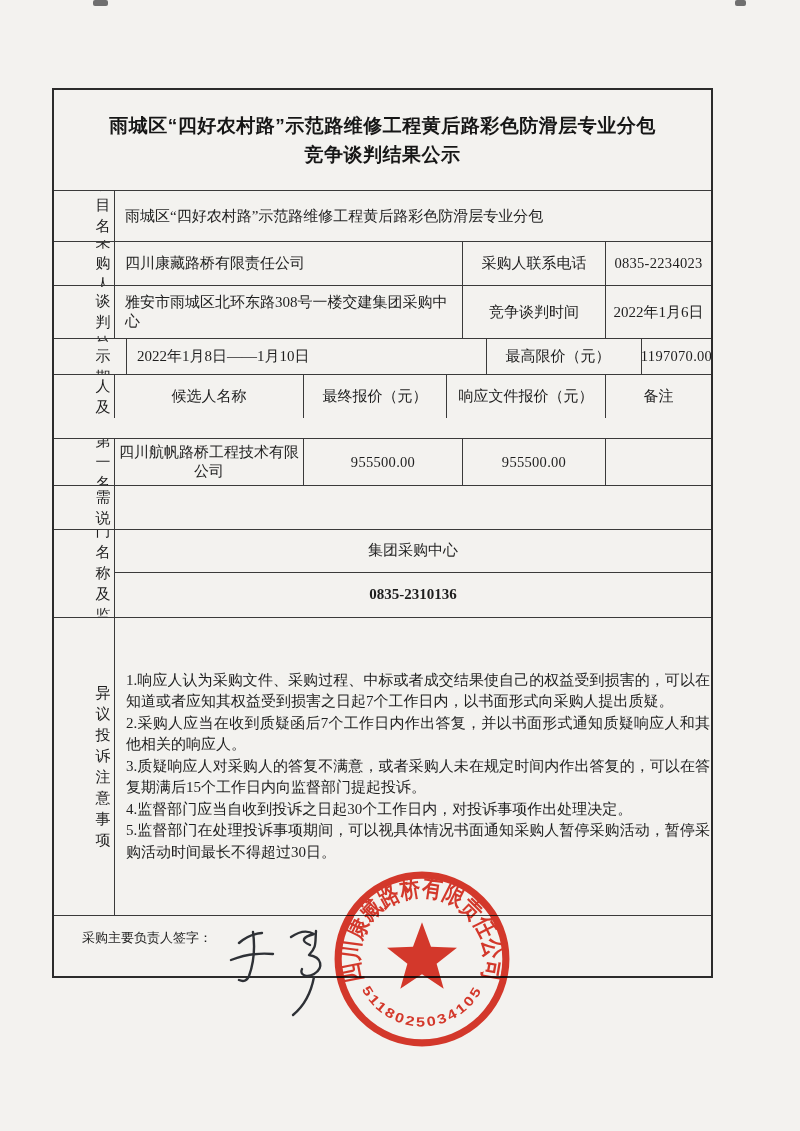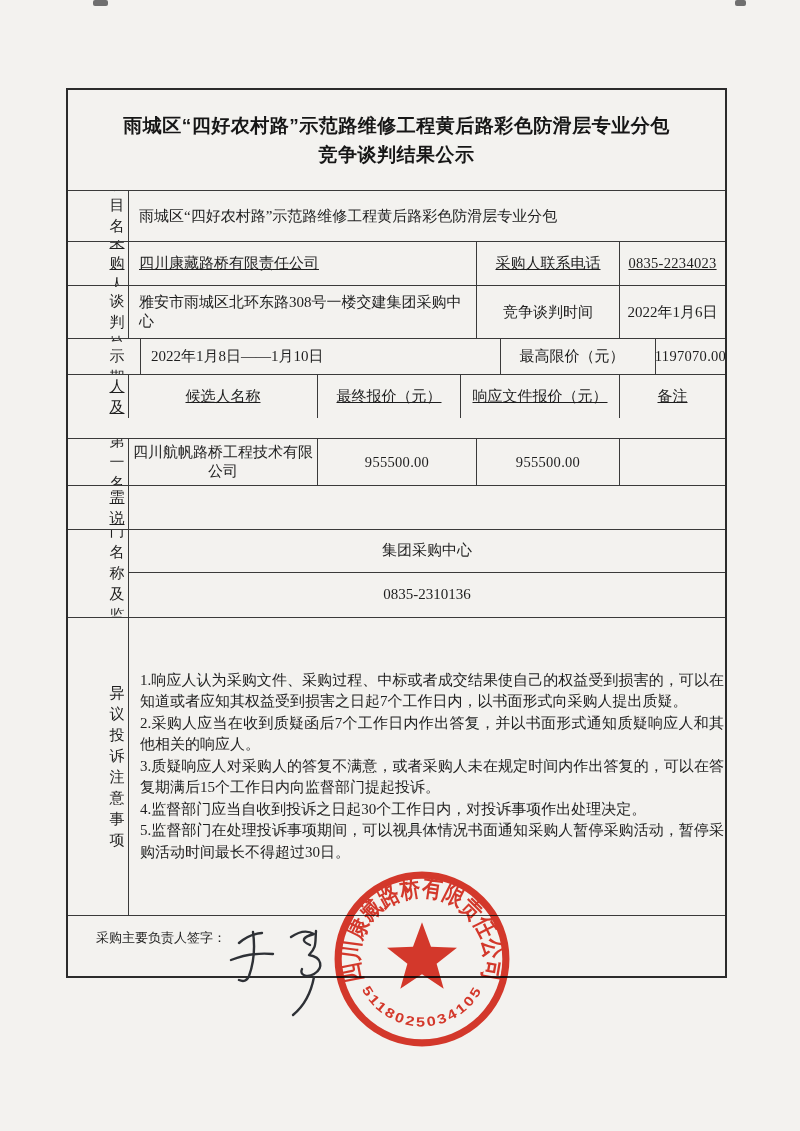--- a/index.html
+++ b/index.html
@@ -7,46 +7,46 @@
     width:800px;height:1131px;position:relative;
     background:#f3f2ef;
     font-family:"Liberation Serif","DejaVu Serif",serif;
     color:#1e1e1e;overflow:hidden;
   }
   .speck{position:absolute;background:#6f6f6f;border-radius:2px;}
   .speck-left{left:93px;top:0;width:15px;height:6px;}
   .speck-right{left:735px;top:0;width:11px;height:6px;}
 
   .doc-table{
-    position:absolute;left:66px;top:88px;width:661px;height:890px;
+    position:absolute;left:52px;top:88px;width:661px;height:890px;
     border:2px solid #2b2b2b;box-sizing:border-box;
     display:flex;flex-direction:column;background:transparent;
   }
   .row{display:flex;border-top:1.5px solid #3a3a3a;flex-shrink:0;}
   .row:first-child{border-top:none;}
   .cell{border-left:1.5px solid #3a3a3a;box-sizing:border-box;display:flex;align-items:center;overflow:hidden;}
   .cell:first-child{border-left:none;padding-left:43px;}
   .label-cell{width:60px;justify-content:center;text-align:left;font-size:15px;line-height:21px;padding:0 5px;flex-shrink:0;}
   .value-cell{padding:0 10px;font-size:15px;}
   .center-cell{justify-content:center;text-align:center;font-size:15px;}
   .num-cell{justify-content:center;font-size:14.5px;letter-spacing:.3px;}
 
   .title-row{height:100px;align-items:center;justify-content:center;}
   .title-block{width:100%;text-align:center;font-family:"Liberation Sans","DejaVu Sans",sans-serif;font-weight:bold;font-size:19px;line-height:29px;letter-spacing:.5px;color:#161616;}
 
-  .h50{height:50px;} .h43{height:43px;text-decoration:underline;} .h52{height:52px;} .h35{height:35px;gap:12px;}
+  .h50{height:50px;} .h43{height:43px;} .h52{height:52px;} .h35{height:35px;gap:12px;}
   .h46{height:46px;margin-top:20px;} .h42{height:42px;} .h45{height:45px;} .h44{height:44px;}
   .h297{height:297px;}
 
   .w348{width:348px;} .w143{width:143px;} .w106{width:106px;flex:1;}
   .w189{width:189px;} .w159{width:159px;} .w599{flex:1;}
 
   .sub-col{flex:1;display:flex;flex-direction:column;border-left:1.5px solid #3a3a3a;}
   .sub-row{display:flex;align-items:center;justify-content:center;font-size:15px;}
-  .sub-row + .sub-row{border-top:1.5px solid #3a3a3a;}
+  .sub-row + .sub-row{border-top:1.5px solid #3a3a3a;font-weight:bold;}
 
   .objection-cell{padding:0 1px 0 11px;font-family:Liberation Serif, serif;}
   .objection-text{font-size:15px;line-height:21.5px;text-align:justify;}
 
   .sign-row{align-items:center;}
   .sign-cell{width:100%;padding-left:28px;font-size:13px;}
 
   .seal{position:absolute;left:332px;top:869px;pointer-events:none;mix-blend-mode:multiply;opacity:.92;}
   .signature{position:absolute;left:215px;top:915px;pointer-events:none;}
 </style>

